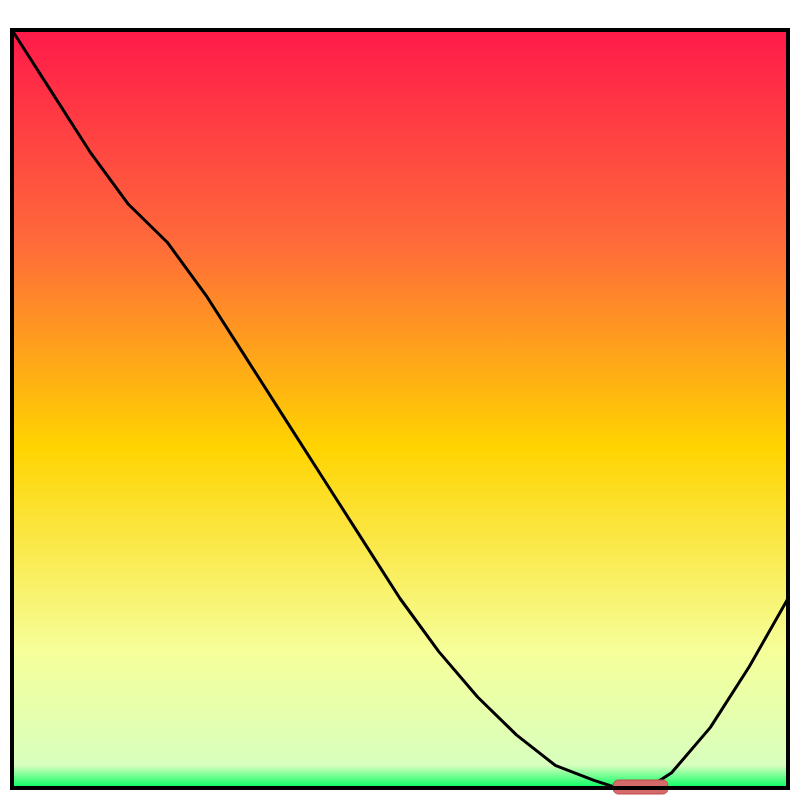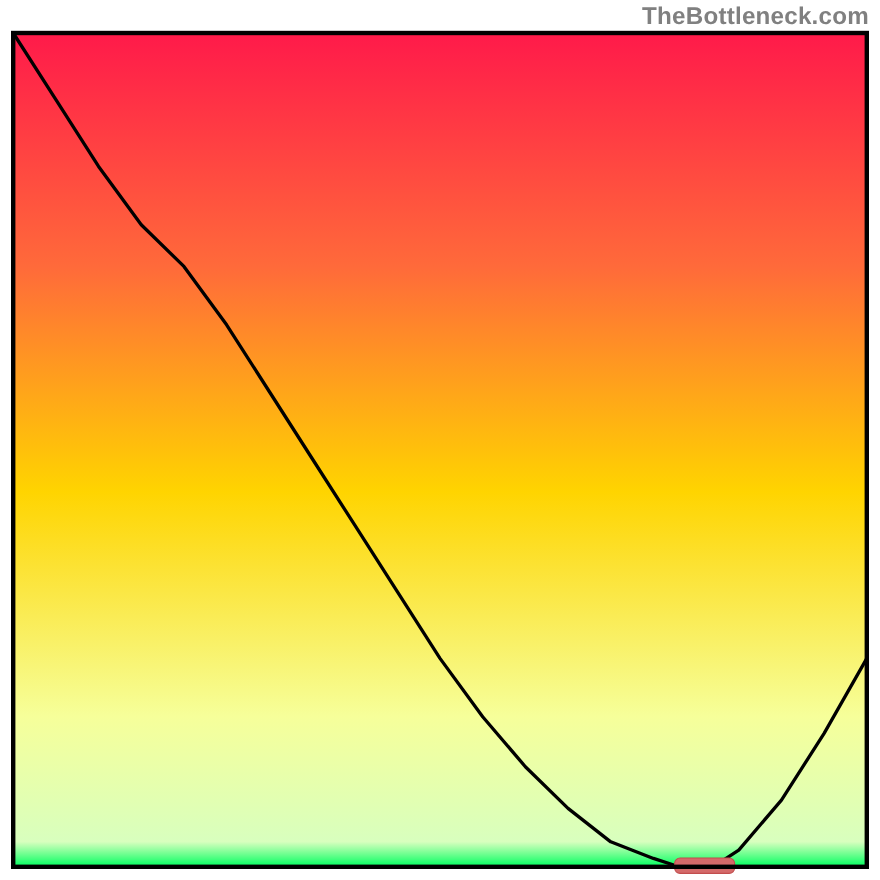--- a/index.html
+++ b/index.html
@@ -30,21 +30,20 @@
     display: block;
     position: absolute;
     left: 0;
     top: 0;
   }
 </style>
 </head>
 <body>
 
 <div class="wrap">
-  <div class="wm">TheBottleneck.com</div>
 
   <svg id="chart-svg" width="800" height="800" viewBox="0 0 800 800" xmlns="http://www.w3.org/2000/svg">
     <defs>
       <linearGradient id="bg-grad" x1="0" y1="0" x2="0" y2="1">
         <stop id="g0" offset="0%" stop-color="#ff1a4a"></stop>
         <stop id="g1" offset="28%" stop-color="#ff6a3a"></stop>
         <stop id="g2" offset="55%" stop-color="#ffd400"></stop>
         <stop id="g3" offset="82%" stop-color="#f6ff9a"></stop>
         <stop id="g4" offset="97%" stop-color="#d8ffbe"></stop>
         <stop id="g5" offset="100%" stop-color="#00ff60"></stop>

